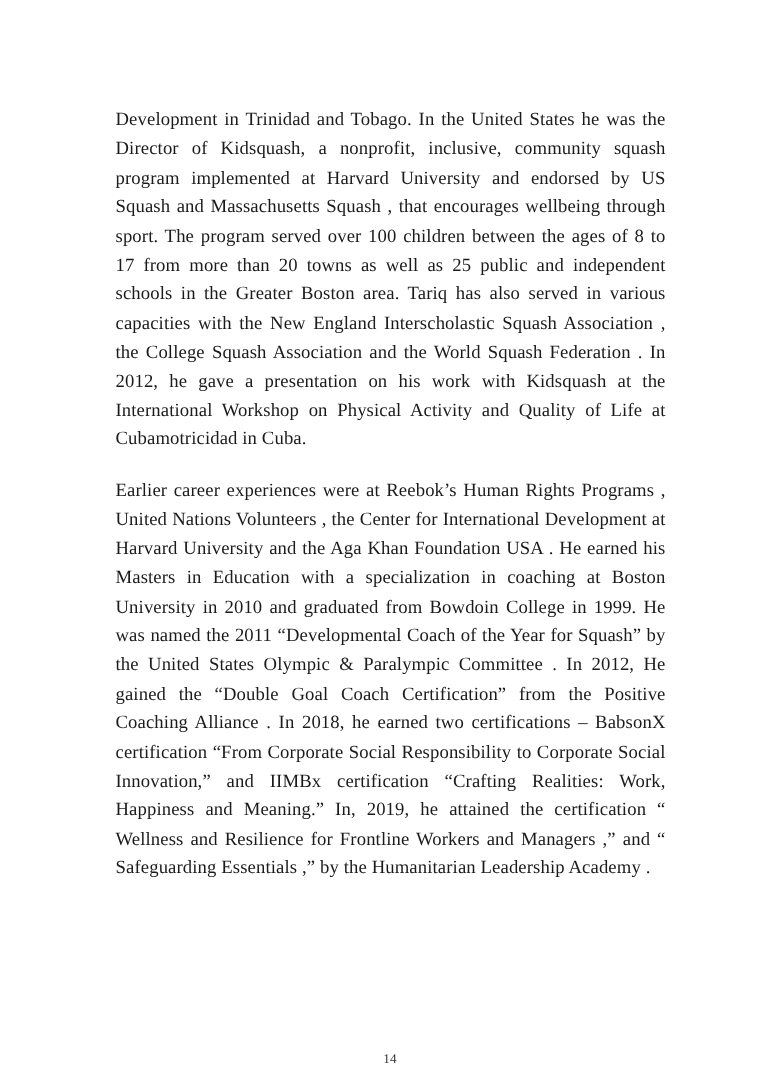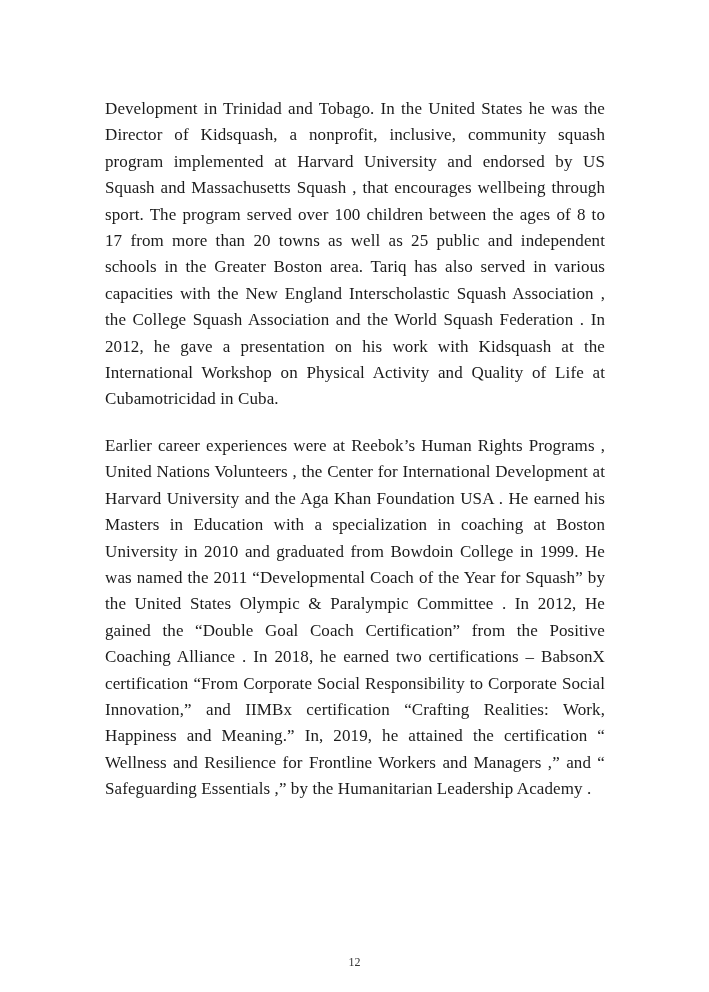--- a/index.html
+++ b/index.html
@@ -41,14 +41,14 @@
   }
 </style>
 </head>
 <body>
 
 <div class="page">
   <div class="content">
     <p>Development in Trinidad and Tobago. In the United States he was the Director of Kidsquash, a nonprofit, inclusive, community squash program implemented at Harvard University and endorsed by US Squash and Massachusetts Squash , that encourages wellbeing through sport. The program served over 100 children between the ages of 8 to 17 from more than 20 towns as well as 25 public and independent schools in the Greater Boston area. Tariq has also served in various capacities with the New England Interscholastic Squash Association , the College Squash Association and the World Squash Federation . In 2012, he gave a presentation on his work with Kidsquash at the International Workshop on Physical Activity and Quality of Life at Cubamotricidad in Cuba.</p>
     <p>Earlier career experiences were at Reebok’s Human Rights Programs , United Nations Volunteers , the Center for International Development at Harvard University and the Aga Khan Foundation USA . He earned his Masters in Education with a specialization in coaching at Boston University in 2010 and graduated from Bowdoin College in 1999. He was named the 2011 “Developmental Coach of the Year for Squash” by the United States Olympic &amp; Paralympic Committee . In 2012, He gained the “Double Goal Coach Certification” from the Positive Coaching Alliance . In 2018, he earned two certifications – BabsonX certification “From Corporate Social Responsibility to Corporate Social Innovation,” and IIMBx certification “Crafting Realities: Work, Happiness and Meaning.” In, 2019, he attained the certification “ Wellness and Resilience for Frontline Workers and Managers ,” and “ Safeguarding Essentials ,” by the Humanitarian Leadership Academy .</p>
   </div>
-  <div class="page-number">12</div>
+  <div class="page-number">14</div>
 </div>
 
 </body></html>

